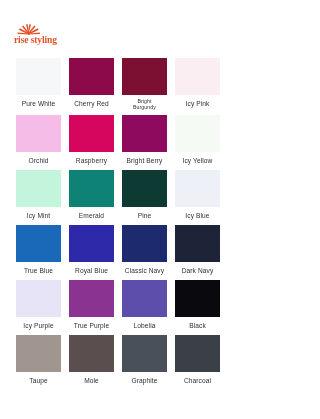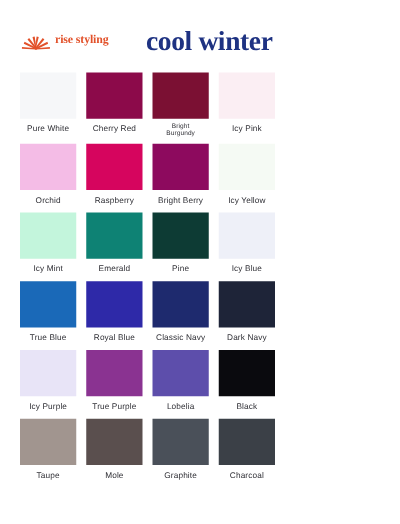--- a/index.html
+++ b/index.html
@@ -25,22 +25,21 @@
   .header {
     display: flex;
     align-items: center;
     justify-content: space-between;
     padding: 16px 12px 8px 14px;
     box-sizing: border-box;
     height: 58px;
   }
   .brand {
     display: flex;
-    flex-direction: row;
-    align-items: center;
+    flex-direction: column;
     width: 74px;
   }
   .brand-mark {
     width: 30px;
     height: 15px;
     display: block;
     margin-bottom: 1px;
   }
   .brand-name {
     font-family: "Liberation Serif", serif;
@@ -112,21 +111,20 @@
           <path d="M29.5 29 L16 13 L18.6 10.8 L31.5 27.5 Z"></path>
           <path d="M29.5 29 L43 13 L40.4 10.8 L27.5 27.5 Z"></path>
           <path d="M29.8 29 L10 20 L11.3 16.7 L31.5 27 Z"></path>
           <path d="M29.8 29 L49 20 L47.7 16.7 L27.5 27 Z"></path>
           <path d="M30 29 L7 28 L7.2 25 L30 27 Z"></path>
           <path d="M30 29 L52 28 L51.8 25 L30 27 Z"></path>
         </g>
       </svg>
       <div class="brand-name">rise styling</div>
     </div>
-    <div class="title">cool winter</div>
   </div>
 
   <div class="grid">
       <div class="cell">
         <div class="swatch" style="background-color: rgb(246, 247, 249);"></div>
         <div class="swatch-label">Pure White</div>
       </div>
       <div class="cell">
         <div class="swatch" style="background-color: rgb(140, 10, 74);"></div>
         <div class="swatch-label">Cherry Red</div>

